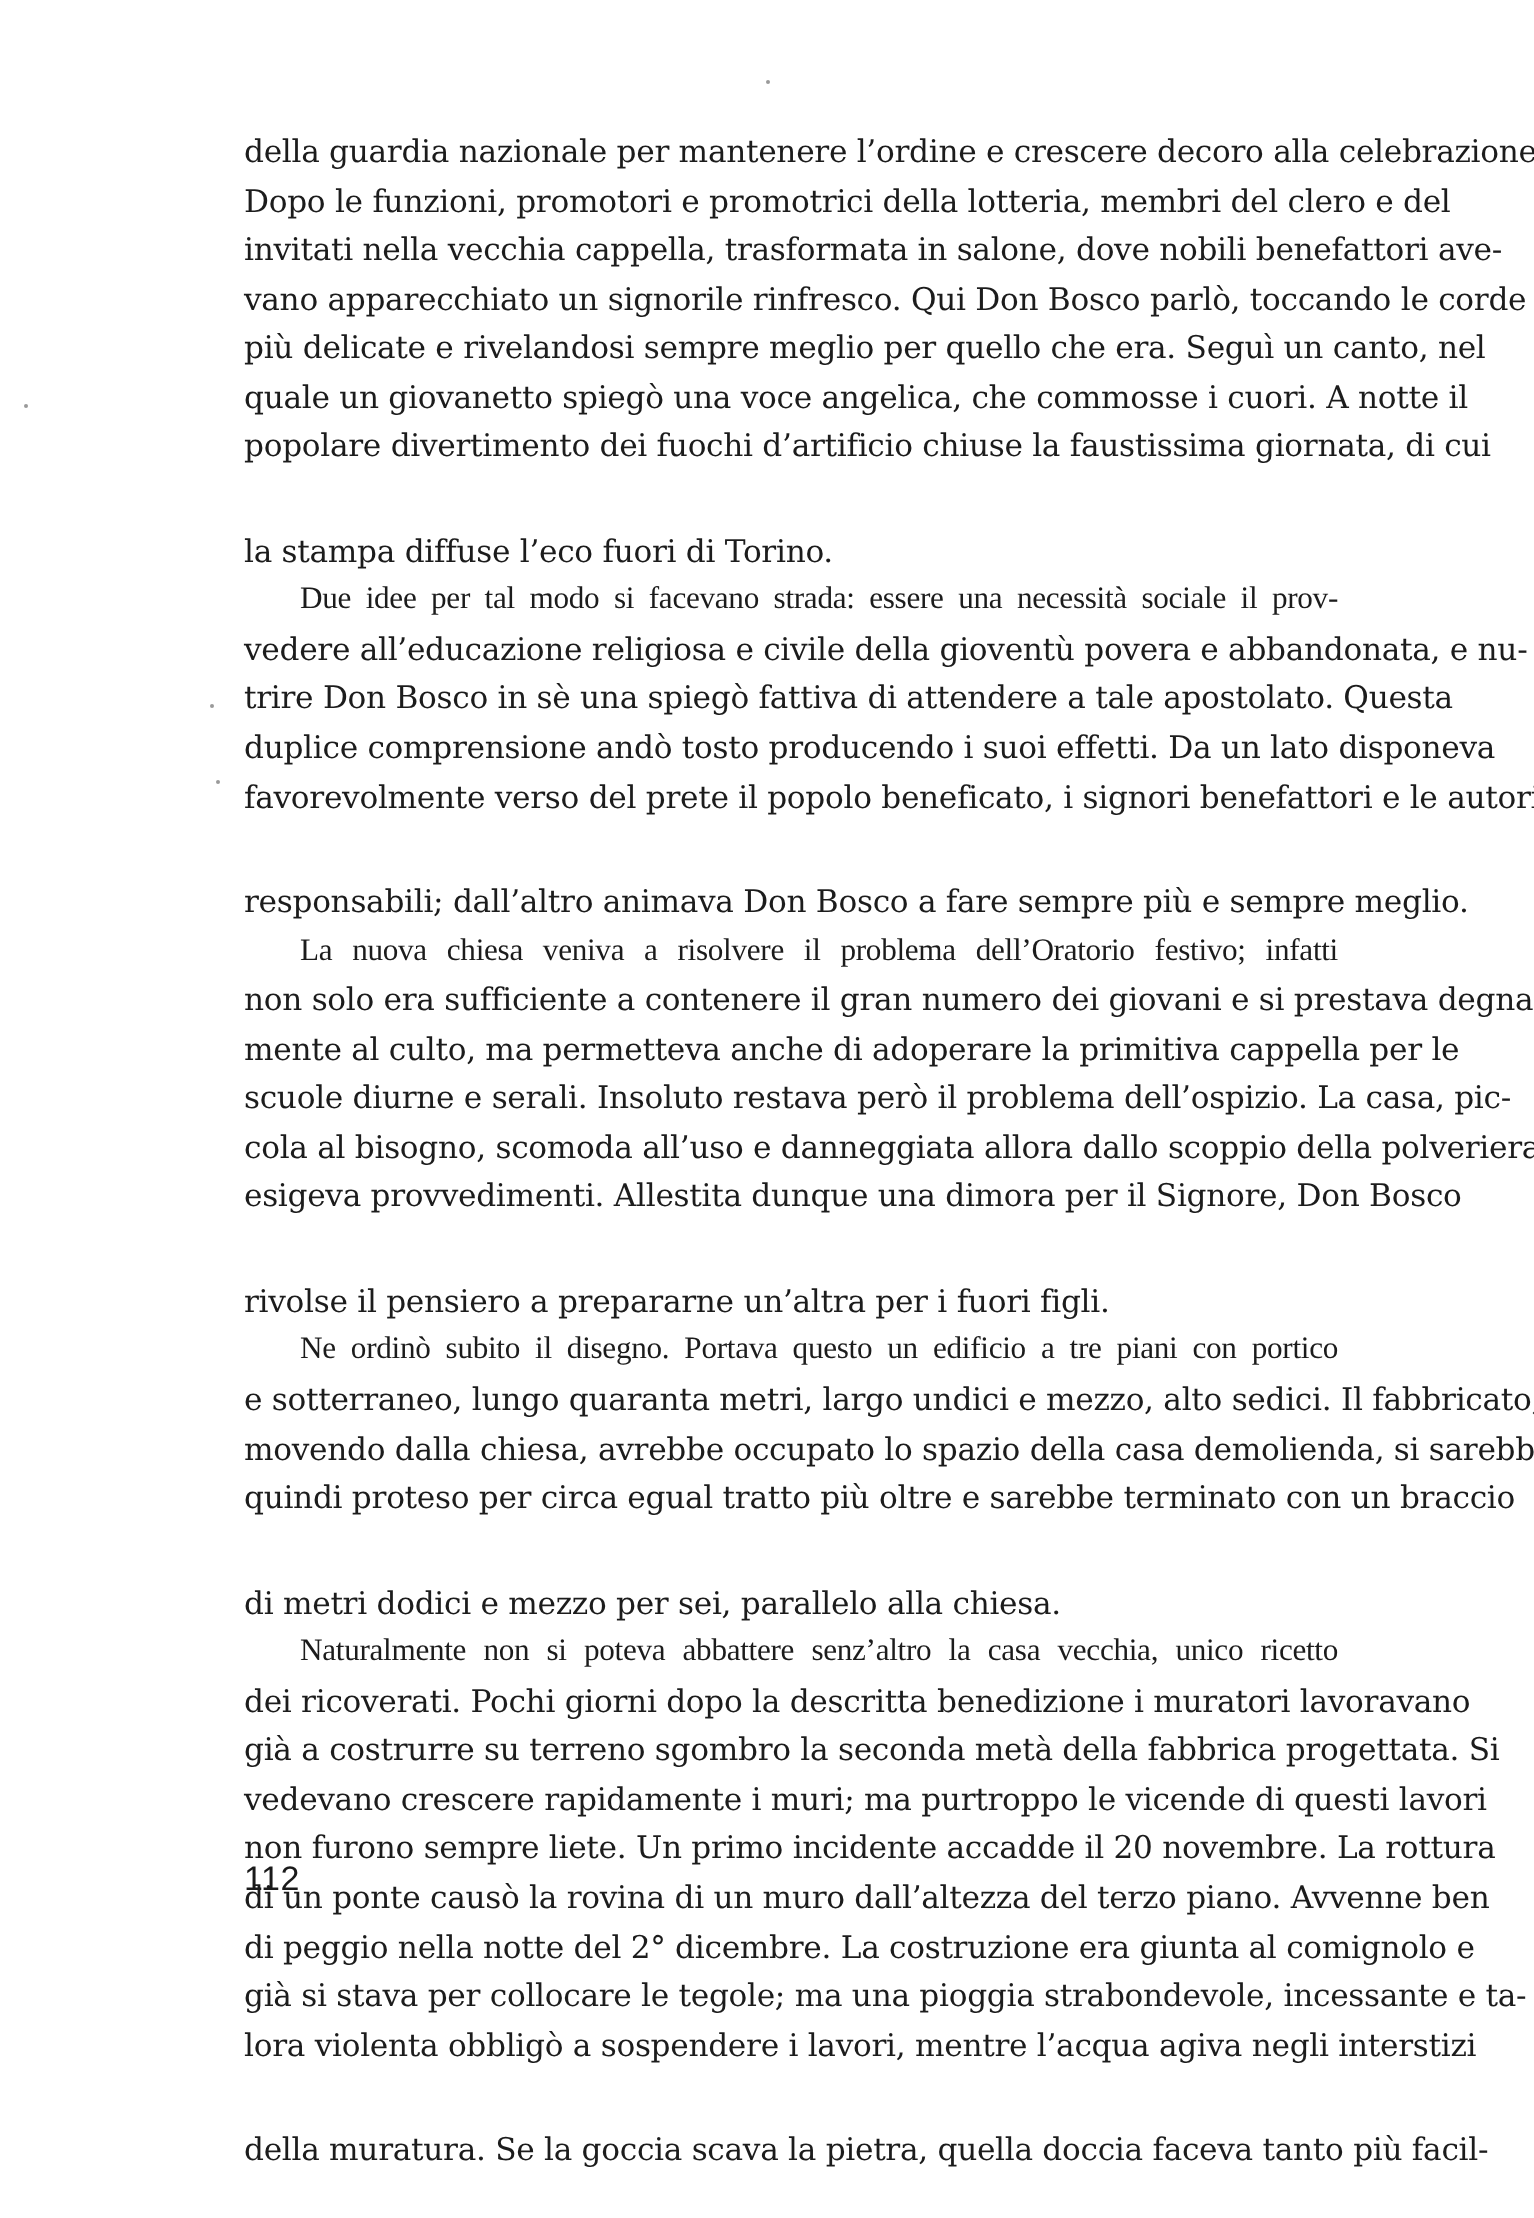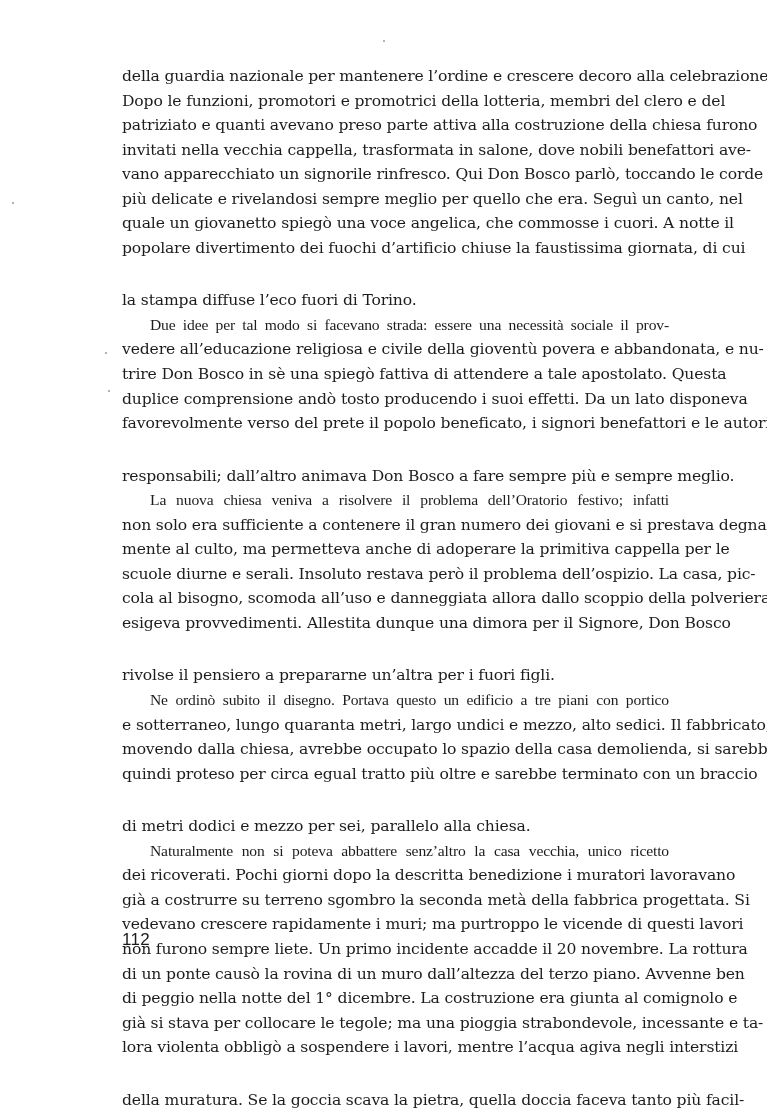--- a/index.html
+++ b/index.html
@@ -52,21 +52,20 @@
 <div class="page">
   <div class="speck" style="left:383px; top:40px;"></div>
   <div class="speck" style="left:12px; top:202px;"></div>
   <div class="speck" style="left:105px; top:352px;"></div>
   <div class="speck" style="left:108px; top:390px;"></div>
 
   <div class="text-block" id="text-block">
       <div>
         <span class="line">della guardia nazionale per mantenere l’ordine e crescere decoro alla celebrazione.</span>
         <span class="line">Dopo le funzioni, promotori e promotrici della lotteria, membri del clero e del</span>
-        <span class="line">patriziato e quanti avevano preso parte attiva alla costruzione della chiesa furono</span>
         <span class="line">invitati nella vecchia cappella, trasformata in salone, dove nobili benefattori ave-</span>
         <span class="line">vano apparecchiato un signorile rinfresco. Qui Don Bosco parlò, toccando le corde</span>
         <span class="line">più delicate e rivelandosi sempre meglio per quello che era. Seguì un canto, nel</span>
         <span class="line">quale un giovanetto spiegò una voce angelica, che commosse i cuori. A notte il</span>
         <span class="line">popolare divertimento dei fuochi d’artificio chiuse la faustissima giornata, di cui</span>
         <span class="line last">la stampa diffuse l’eco fuori di Torino.</span>
       </div>
       <div>
         <span class="line indent">Due idee per tal modo si facevano strada: essere una necessità sociale il prov-</span>
         <span class="line">vedere all’educazione religiosa e civile della gioventù povera e abbandonata, e nu-</span>
@@ -91,21 +90,21 @@
         <span class="line">quindi proteso per circa egual tratto più oltre e sarebbe terminato con un braccio</span>
         <span class="line last">di metri dodici e mezzo per sei, parallelo alla chiesa.</span>
       </div>
       <div>
         <span class="line indent">Naturalmente non si poteva abbattere senz’altro la casa vecchia, unico ricetto</span>
         <span class="line">dei ricoverati. Pochi giorni dopo la descritta benedizione i muratori lavoravano</span>
         <span class="line">già a costrurre su terreno sgombro la seconda metà della fabbrica progettata. Si</span>
         <span class="line">vedevano crescere rapidamente i muri; ma purtroppo le vicende di questi lavori</span>
         <span class="line">non furono sempre liete. Un primo incidente accadde il 20 novembre. La rottura</span>
         <span class="line">di un ponte causò la rovina di un muro dall’altezza del terzo piano. Avvenne ben</span>
-        <span class="line">di peggio nella notte del 1° dicembre. La costruzione era giunta al comignolo e</span>
+        <span class="line">di peggio nella notte del 2° dicembre. La costruzione era giunta al comignolo e</span>
         <span class="line">già si stava per collocare le tegole; ma una pioggia strabondevole, incessante e ta-</span>
         <span class="line">lora violenta obbligò a sospendere i lavori, mentre l’acqua agiva negli interstizi</span>
         <span class="line last">della muratura. Se la goccia scava la pietra, quella doccia faceva tanto più facil-</span>
       </div>
     </div>
 
   <div class="page-number">112</div>
 </div>
 
 </body></html>

